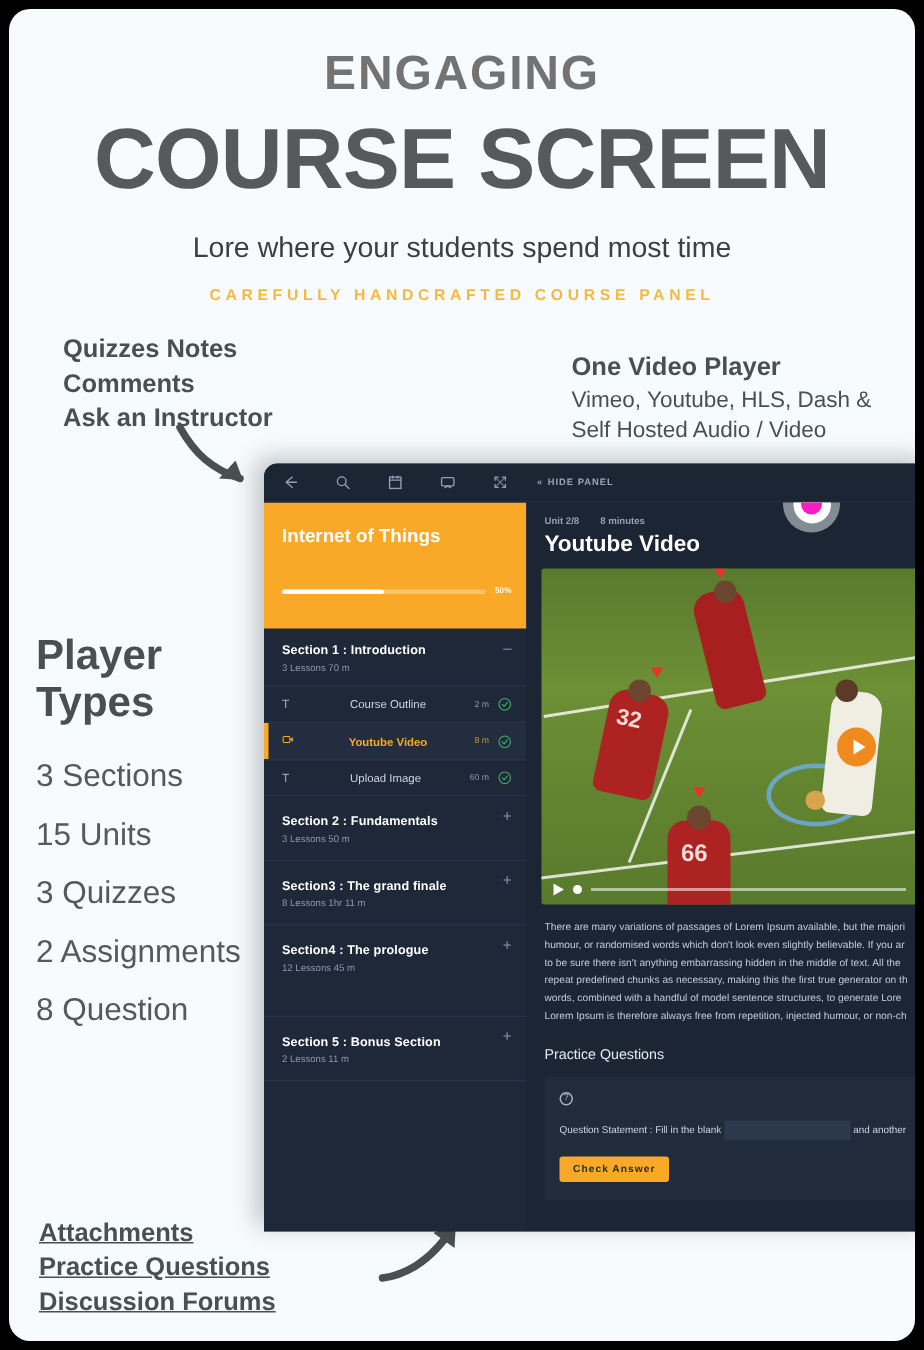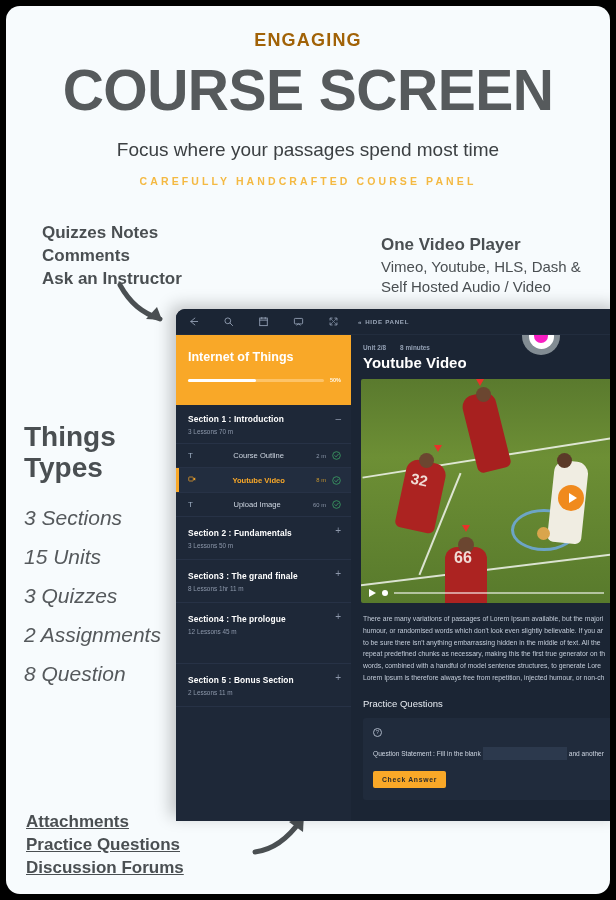--- a/index.html
+++ b/index.html
@@ -13,22 +13,22 @@
     position: absolute; left: 6px; top: 6px;
     width: 604px; height: 888px;
     background: #f7fbfd;
     border-radius: 14px;
     overflow: hidden;
   }
 
   
   .eyebrow {
     text-align: center; margin-top: 24px;
-    font-size: 18px; font-weight: bold; letter-spacing: 1.2px;
-    color: #a16207;
+    font-size: 32px; font-weight: bold; letter-spacing: 1.2px;
+    color: #737373;
   }
   .bigtitle {
     text-align: center; margin-top: 6px;
     font-size: 57px; font-weight: bold; letter-spacing: -0.5px;
     color: #565a5c;
     white-space: nowrap;
   }
   .subtitle {
     text-align: center; margin-top: 16px;
     font-size: 19px; color: #3c4043; font-weight: 300;
@@ -43,21 +43,21 @@
   .ann { position: absolute; color: #4a4f52; }
   .ann .h { font-size: 17px; font-weight: bold; line-height: 1.35; }
   .ann .p { font-size: 15px; line-height: 1.32; font-weight: 300; color: #4a4f52; }
 
   #ann-topleft { left: 36px; top: 216px; }
   #ann-topright { left: 375px; top: 228px; }
   #ann-bottomleft { left: 20px; top: 805px; text-decoration: underline; }
 
   #ann-format { position: absolute; left: 18px; top: 415px; }
   #ann-format .ft { font-size: 28px; font-weight: bold; color: #4a4f52; line-height: 1.12; }
-  #ann-format ul { list-style: none; margin-top: 22px; font-style: italic; }
+  #ann-format ul { list-style: none; margin-top: 22px; }
   #ann-format li { font-size: 21px; color: #55595c; font-weight: 300; margin-bottom: 15px; }
 
   .arrow { position: absolute; }
 
   
   .app {
     position: absolute; left: 170px; top: 303px;
     width: 446px; height: 512px;
     background: #1b2534;
     border-top-left-radius: 9px;
@@ -78,21 +78,21 @@
     display: flex; align-items: center; gap: 3px;
     color: #9aa6b8; font-size: 6.2px; letter-spacing: 0.7px; font-weight: bold;
     padding-left: 7px;
   }
 
   .body { display: flex; height: 486px; }
 
   
   .sidebar { width: 175px; background: #1e2838; height: 100%; overflow: hidden; }
   .course-head {
-    background: #f9a828; padding: 14px 12px 10px 12px; height: 70px;
+    background: #f9a828; padding: 14px 12px 10px 12px; height: 84px;
     position: relative;
   }
   .course-title {
     color: #fff; font-size: 12.5px; font-weight: bold; line-height: 1.33;
   }
   .prog-wrap {
     position: absolute; left: 12px; right: 10px; bottom: 22px;
     display: flex; align-items: center; gap: 6px;
   }
   .prog-track { flex: 1; height: 3px; background: #fdc367; border-radius: 2px; }
@@ -206,41 +206,41 @@
     font-family: "Liberation Sans", sans-serif;
   }
 </style>
 </head>
 <body>
 
 <div class="poster">
 
   <div class="eyebrow">ENGAGING</div>
   <div class="bigtitle">COURSE SCREEN</div>
-  <div class="subtitle">Focus where your passages spend most time</div>
+  <div class="subtitle">Lore where your students spend most time</div>
   <div class="kicker">CAREFULLY HANDCRAFTED COURSE PANEL</div>
 
   <div class="ann" id="ann-topleft">
     <div class="h">Quizzes Notes</div>
     <div class="h">Comments</div>
     <div class="h">Ask an Instructor</div>
   </div>
   <svg class="arrow" style="left:110px; top:275px;" width="56" height="46" viewBox="0 0 56 46">
     <path d="M4 4 C14 22 26 32 44 38" stroke="#4a4f52" stroke-width="5" fill="none" stroke-linecap="round"></path>
     <path d="M46 39 L30 38 L41 26 Z" fill="#4a4f52"></path>
   </svg>
 
   <div class="ann" id="ann-topright">
     <div class="h">One Video Player</div>
     <div class="p">Vimeo, Youtube, HLS, Dash &amp;</div>
     <div class="p">Self Hosted Audio / Video</div>
   </div>
 
   <div id="ann-format">
-    <div class="ft">Things</div>
+    <div class="ft">Player</div>
     <div class="ft">Types</div>
     <ul>
       <li>3 Sections</li>
       <li>15 Units</li>
       <li>3 Quizzes</li>
       <li>2 Assignments</li>
       <li>8 Question</li>
     </ul>
   </div>
 
@@ -385,21 +385,21 @@
           <div class="pitch-line" style="left:78px; top:90px; width:2px; height:110px; transform:rotate(22deg);"></div>
           <div style="position:absolute; left:150px; top:130px; width:66px; height:42px; border:3px solid rgba(110,170,225,.85); border-radius:50%;"></div>
 
           <div class="player" style="left:108px; top:14px; width:34px; height:78px; background:#a7201f; border-radius:12px 12px 6px 6px; transform:rotate(-14deg);"></div>
           <div class="player" style="left:115px; top:8px; width:15px; height:15px; background:#6b4630; border-radius:50%;"></div>
           <div class="player" style="left:40px; top:82px; width:40px; height:70px; background:#ac2321; border-radius:12px 12px 6px 6px; transform:rotate(12deg);"></div>
           <div class="player" style="left:58px; top:74px; width:15px; height:15px; background:#6b4630; border-radius:50%;"></div>
           <div style="position:absolute; left:50px; top:92px; color:#f0dcd6; font-size:15px; font-weight:bold; transform:rotate(12deg);">32</div>
           <div class="player" style="left:84px; top:168px; width:42px; height:62px; background:#ac2321; border-radius:12px 12px 4px 4px;"></div>
           <div class="player" style="left:97px; top:158px; width:16px; height:16px; background:#6b4630; border-radius:50%;"></div>
-          <div style="position:absolute; left:93px; top:170px; color:#f0dcd6; font-size:16px; font-weight:bold;">66</div>
+          <div style="position:absolute; left:93px; top:182px; color:#f0dcd6; font-size:16px; font-weight:bold;">66</div>
           <div class="player" style="left:190px; top:82px; width:34px; height:82px; background:#f0ede2; border-radius:12px 12px 6px 6px; transform:rotate(6deg);"></div>
           <div class="player" style="left:196px; top:74px; width:15px; height:15px; background:#5b3a28; border-radius:50%;"></div>
           <div style="position:absolute; left:176px; top:148px; width:13px; height:13px; background:#d9a54c; border-radius:50%;"></div>
 
           <div class="marker" style="left:115px; top:0px;"></div>
           <div class="marker" style="left:73px; top:66px;"></div>
           <div class="marker" style="left:101px; top:146px;"></div>
 
           <div class="playbtn"></div>
 

